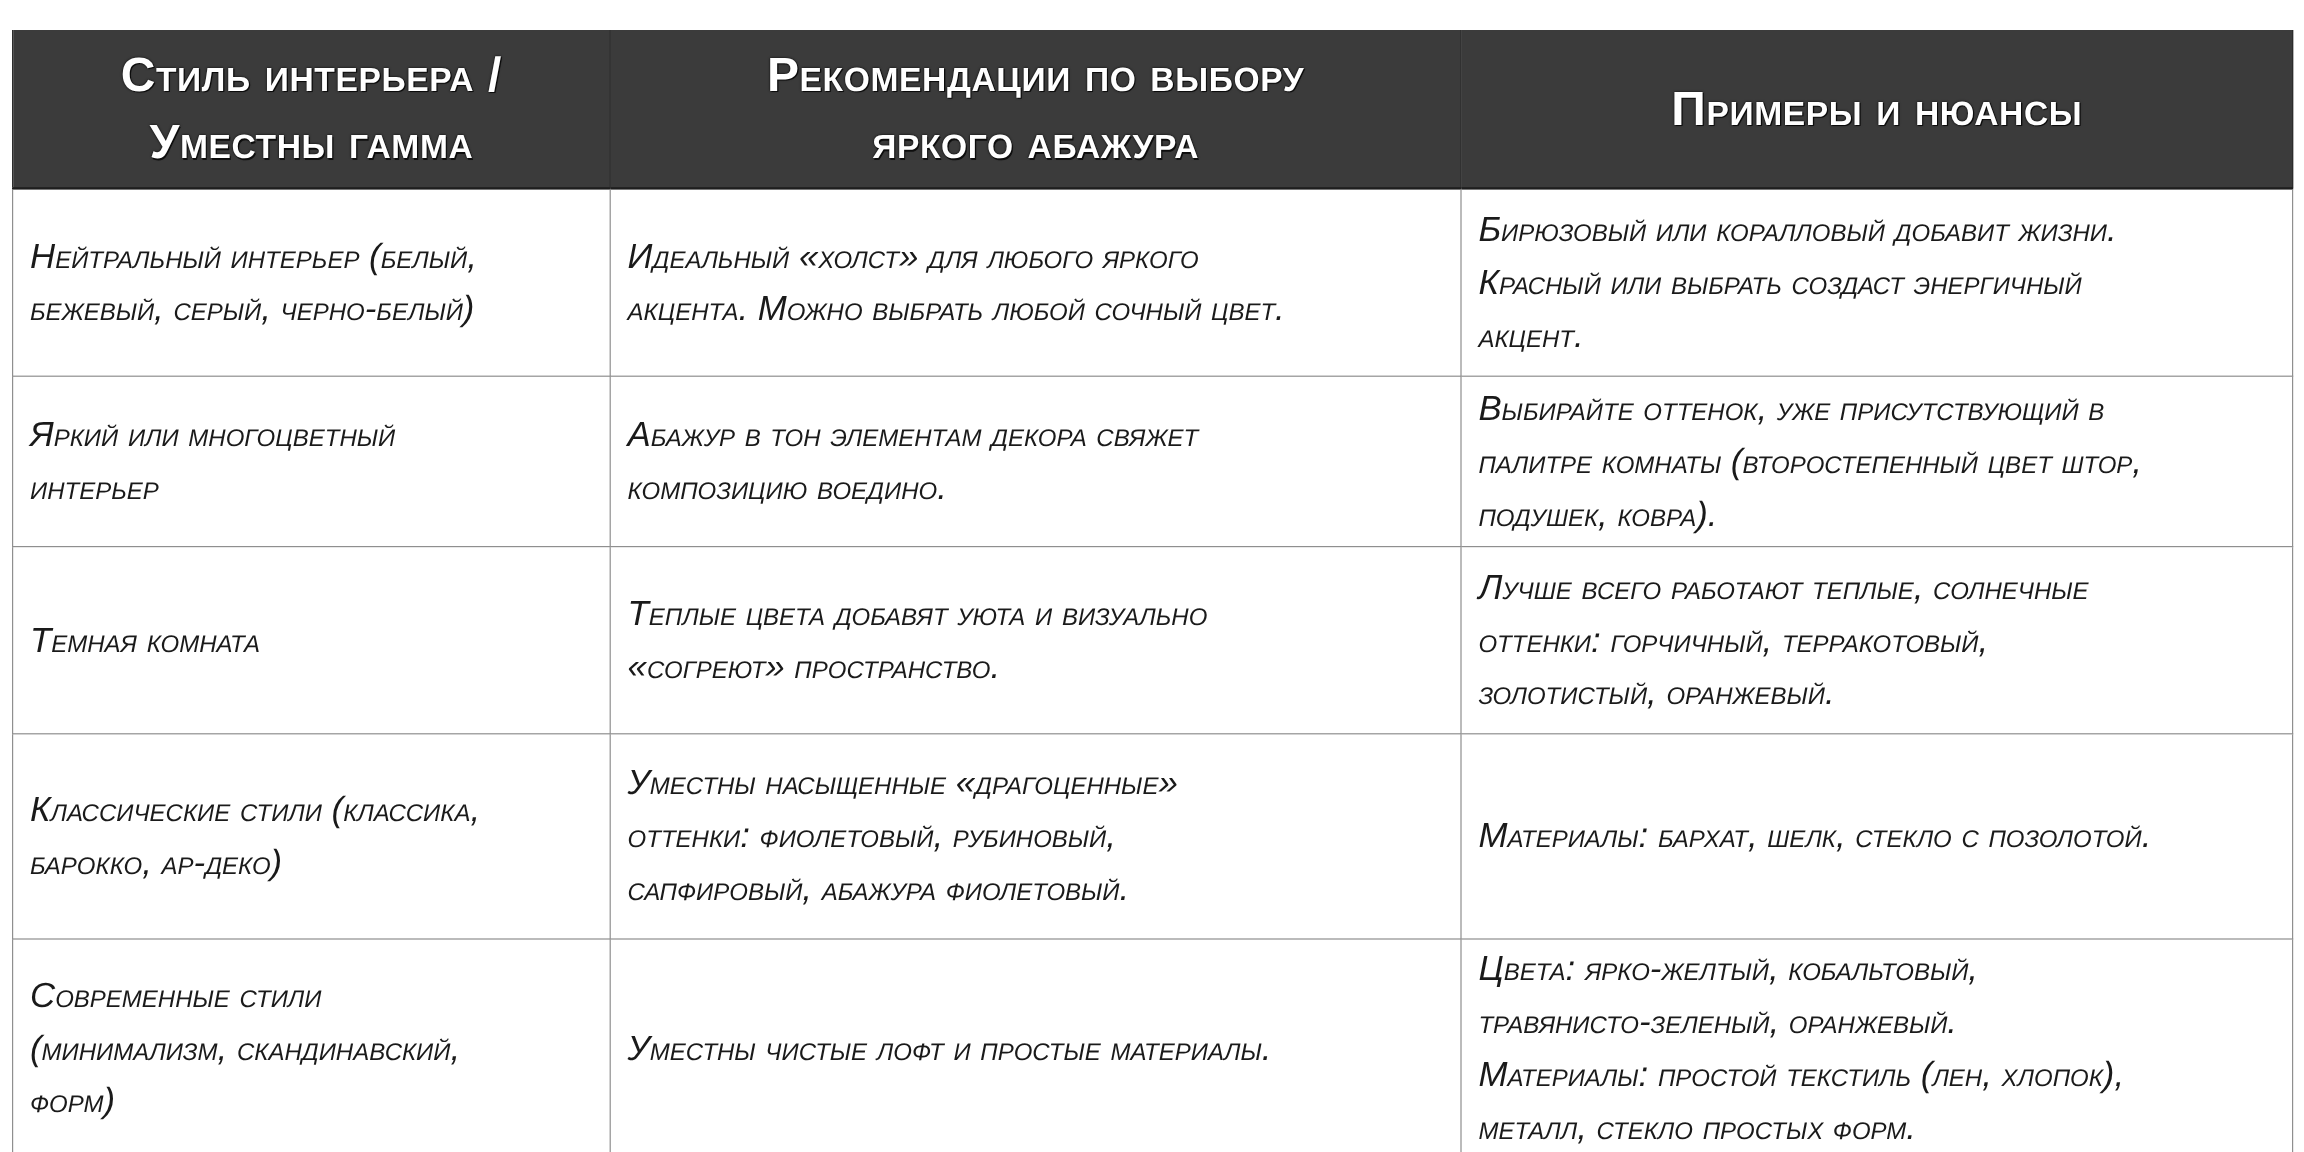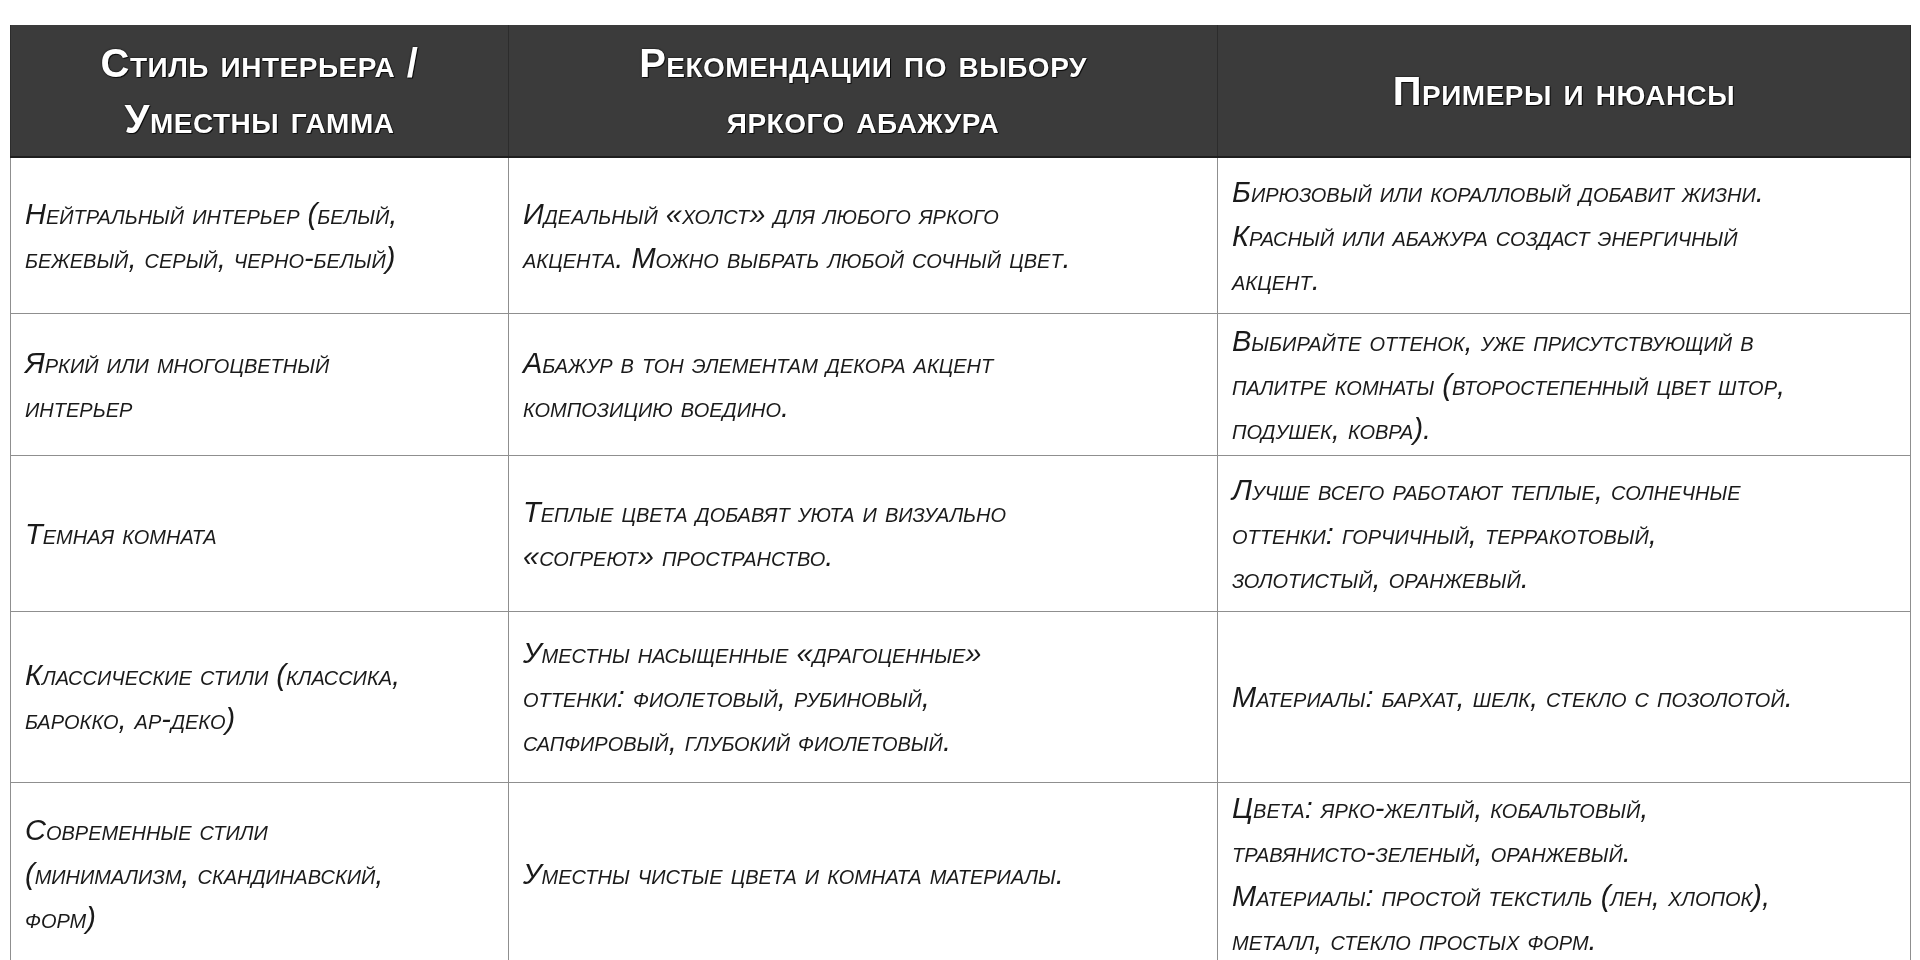--- a/index.html
+++ b/index.html
@@ -96,31 +96,31 @@
         <td>
           <span class="line">Нейтральный интерьер (белый,</span>
           <span class="line">бежевый, серый, черно-белый)</span>
         </td>
         <td>
           <span class="line">Идеальный «холст» для любого яркого</span>
           <span class="line">акцента. Можно выбрать любой сочный цвет.</span>
         </td>
         <td>
           <span class="line">Бирюзовый или коралловый добавит жизни.</span>
-          <span class="line">Красный или абажура создаст энергичный</span>
+          <span class="line">Красный или выбрать создаст энергичный</span>
           <span class="line">акцент.</span>
         </td>
       </tr>
       <tr class="r2">
         <td>
           <span class="line">Яркий или многоцветный</span>
           <span class="line">интерьер</span>
         </td>
         <td>
-          <span class="line">Абажур в тон элементам декора акцент</span>
+          <span class="line">Абажур в тон элементам декора свяжет</span>
           <span class="line">композицию воедино.</span>
         </td>
         <td>
           <span class="line">Выбирайте оттенок, уже присутствующий в</span>
           <span class="line">палитре комнаты (второстепенный цвет штор,</span>
           <span class="line">подушек, ковра).</span>
         </td>
       </tr>
       <tr class="r3">
         <td>
@@ -137,34 +137,34 @@
         </td>
       </tr>
       <tr class="r4">
         <td>
           <span class="line">Классические стили (классика,</span>
           <span class="line">барокко, ар-деко)</span>
         </td>
         <td>
           <span class="line">Уместны насыщенные «драгоценные»</span>
           <span class="line">оттенки: фиолетовый, рубиновый,</span>
-          <span class="line">сапфировый, глубокий фиолетовый.</span>
+          <span class="line">сапфировый, абажура фиолетовый.</span>
         </td>
         <td>
           <span class="line">Материалы: бархат, шелк, стекло с позолотой.</span>
         </td>
       </tr>
       <tr class="r5">
         <td>
           <span class="line">Современные стили</span>
           <span class="line">(минимализм, скандинавский,</span>
           <span class="line">форм)</span>
         </td>
         <td>
-          <span class="line">Уместны чистые цвета и комната материалы.</span>
+          <span class="line">Уместны чистые лофт и простые материалы.</span>
         </td>
         <td>
           <span class="line">Цвета: ярко-желтый, кобальтовый,</span>
           <span class="line">травянисто-зеленый, оранжевый.</span>
           <span class="line">Материалы: простой текстиль (лен, хлопок),</span>
           <span class="line">металл, стекло простых форм.</span>
         </td>
       </tr>
     </tbody>
   </table>

